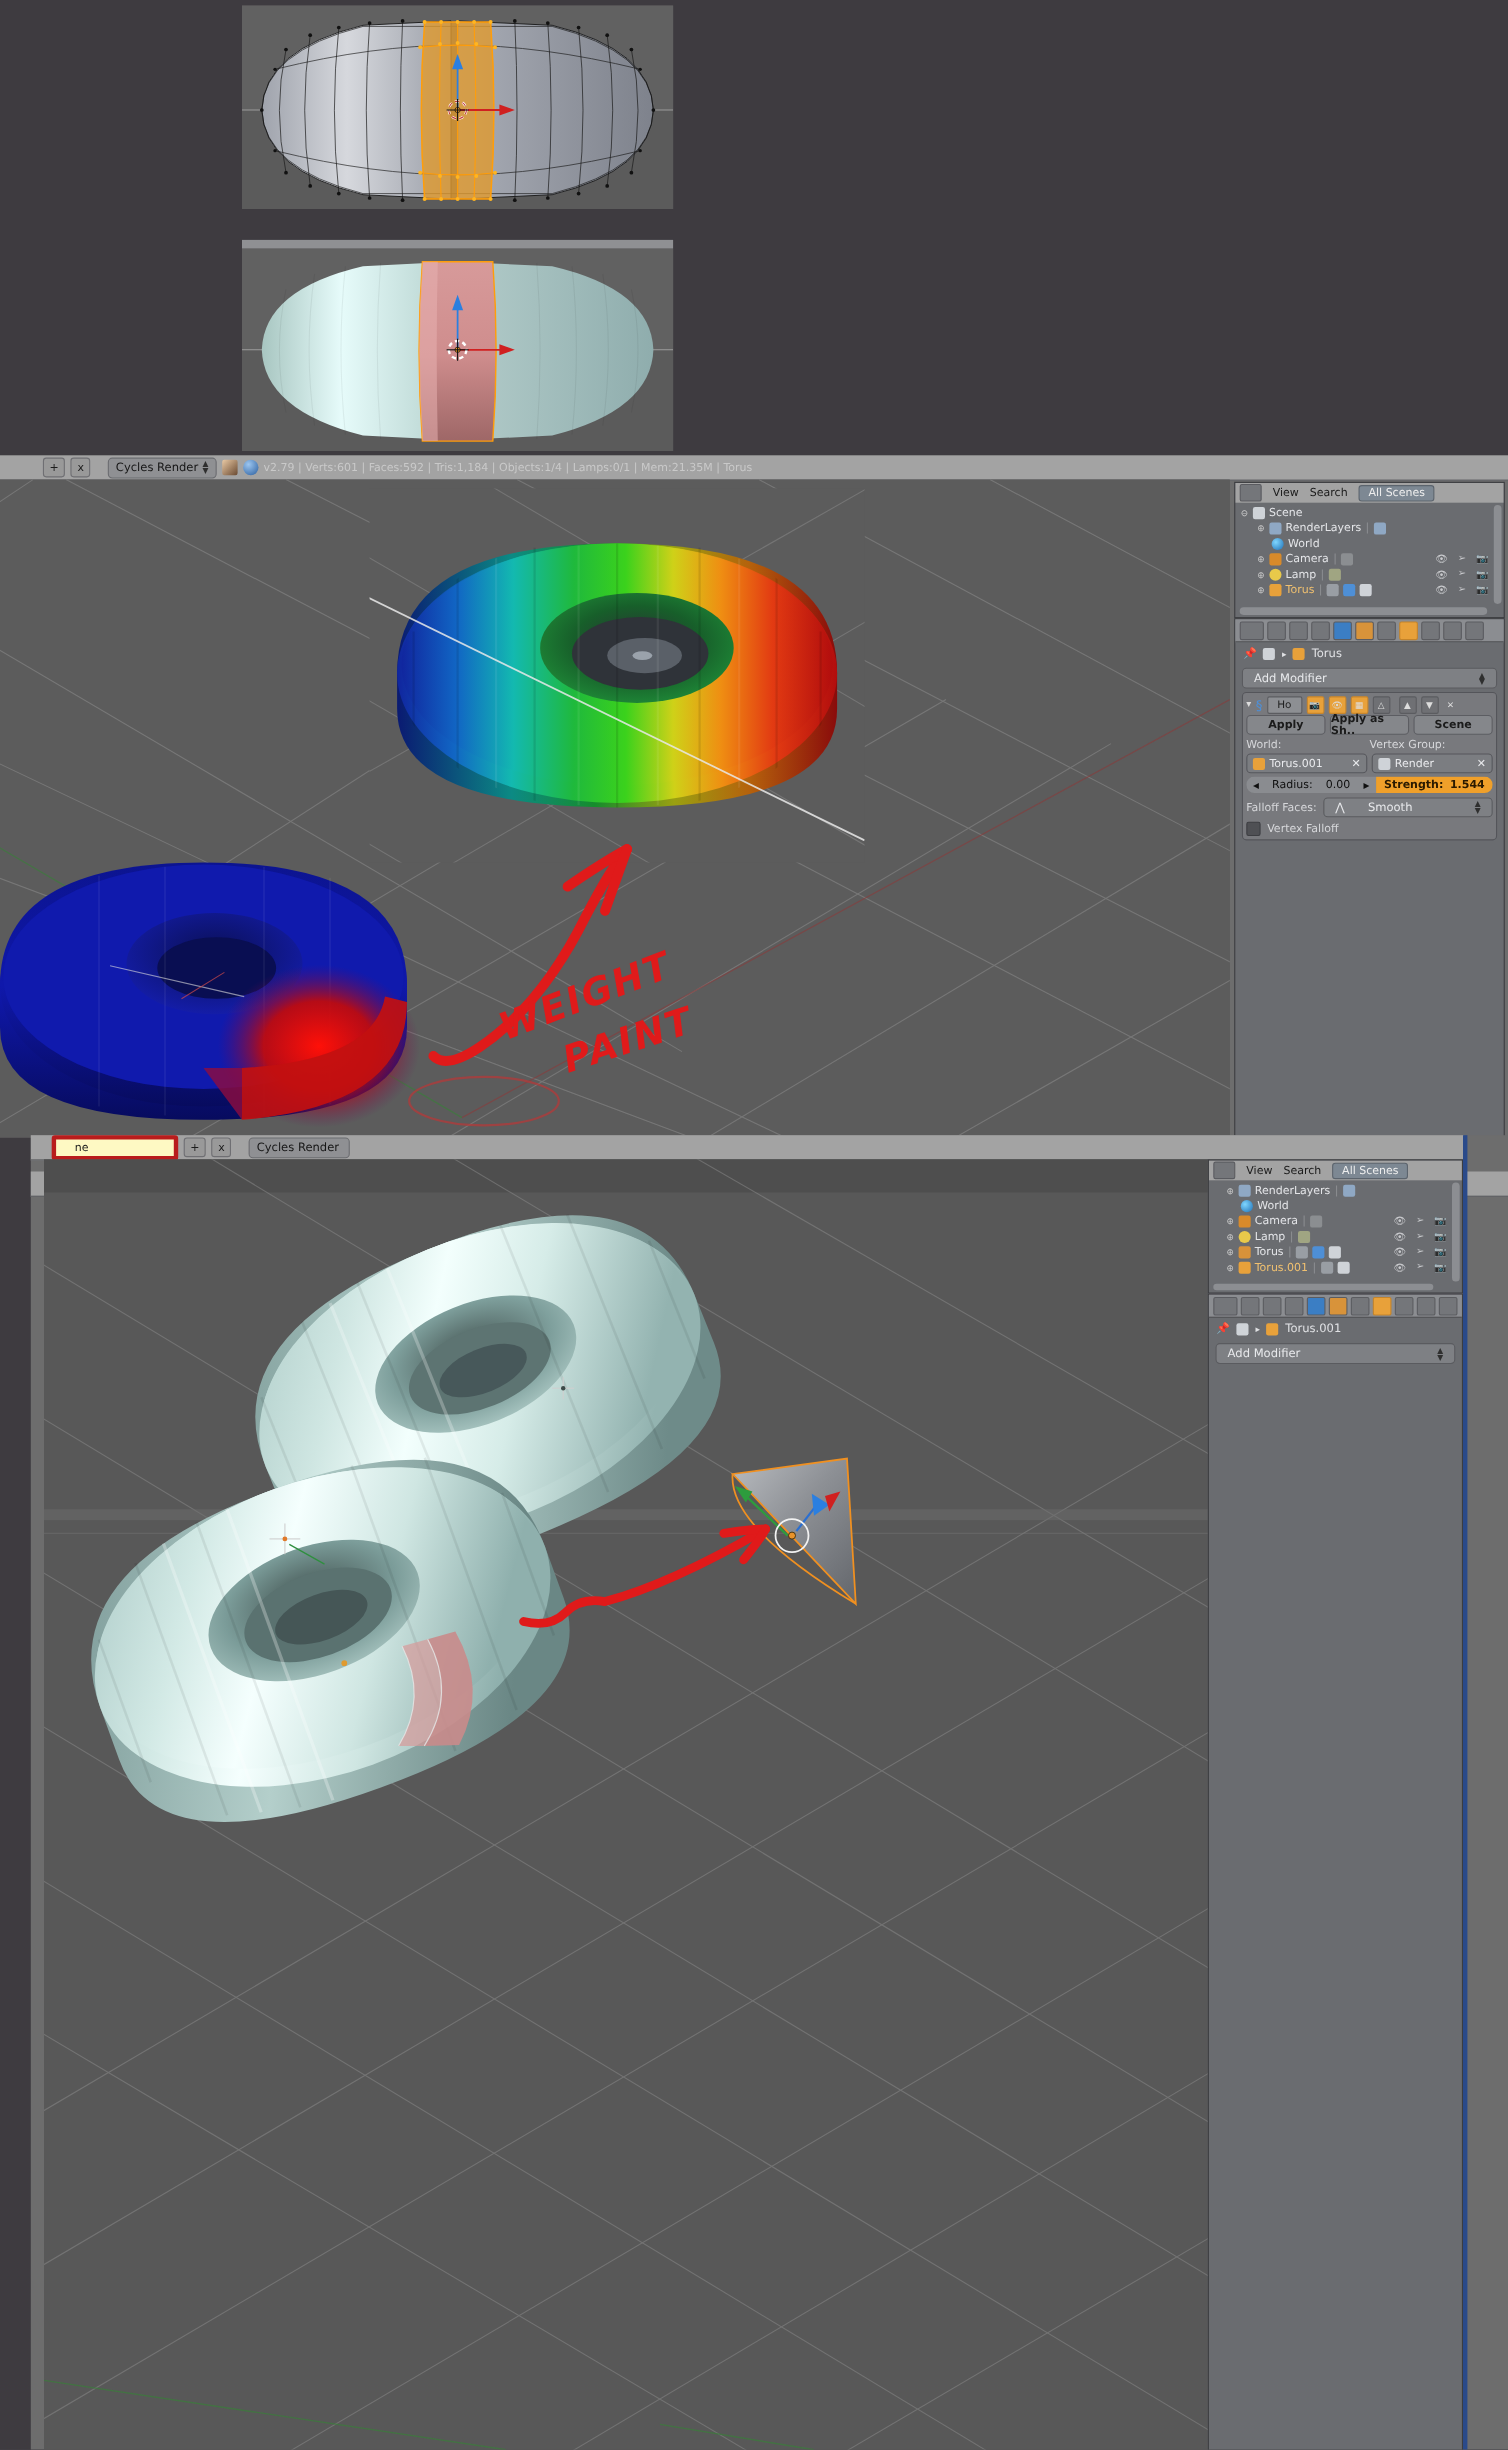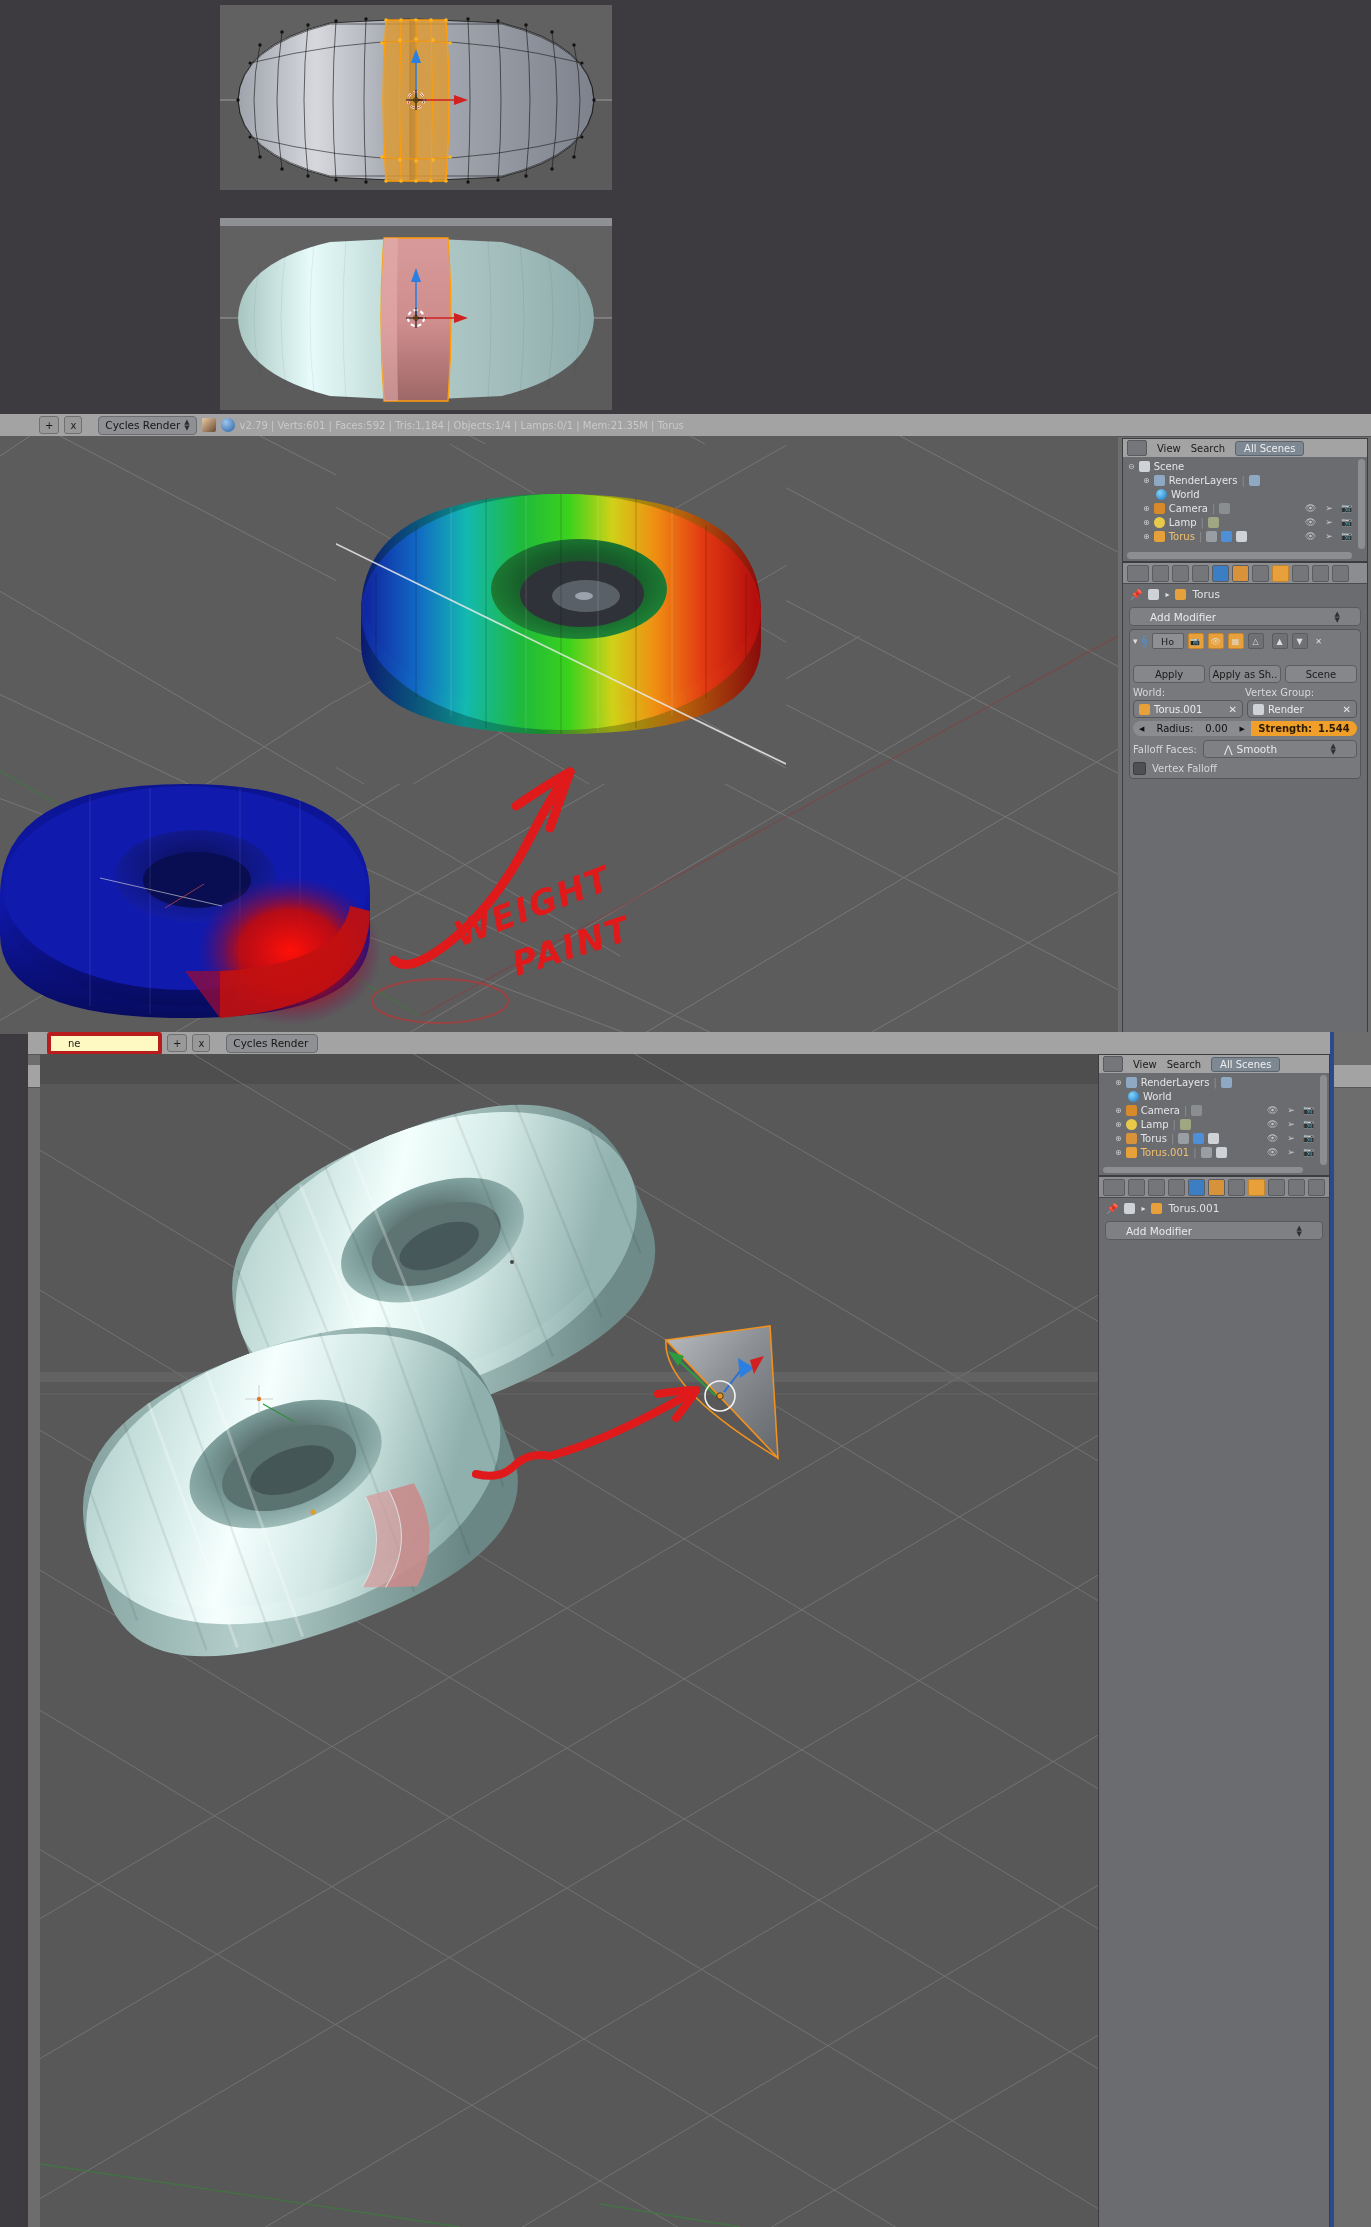--- a/index.html
+++ b/index.html
@@ -35,28 +35,28 @@
   .ic{width:11px;height:11px;display:inline-block;flex:0 0 auto;}
   .ol-eyes{margin-left:auto;display:flex;gap:9px;padding-right:14px;opacity:.85;}
 
   
   .props{background:#6a6c70;border:1px solid #3c3d40;}
   .prop-tabs{height:20px;background:#8b8d91;display:flex;align-items:center;gap:3px;padding:0 4px;border-bottom:1px solid #4a4b4e;}
   .ptab{width:15px;height:15px;border-radius:2px;background:#74767a;border:1px solid #5b5c60;}
   .ptab.on{background:#e8a13a;border-color:#c4842a;}
   .crumb{display:flex;align-items:center;gap:6px;height:20px;padding:0 7px;font-size:10.5px;color:#e0e1e4;}
   .wide-combo{margin:3px 6px;background:#7e8084;border:1px solid #5a5b5f;border-radius:4px;
-              height:17px;display:flex;align-items:center;padding:0 20px;color:#e8e9ec;font-size:10.5px;
-              justify-content:space-between;}
+              height:17px;display:flex;align-items:center;padding:0 10px;color:#e8e9ec;font-size:10.5px;
+              justify-content:space-between;gap:17px;}
   .mod-box{margin:2px 6px;background:#78797d;border:1px solid #54555a;border-radius:4px;padding:3px;}
   .mod-hdr{display:flex;align-items:center;gap:4px;height:16px;}
   .mini{width:14px;height:14px;border:1px solid #5b5c60;border-radius:2px;background:#6f7074;
         display:flex;align-items:center;justify-content:center;font-size:8px;color:#ddd;}
   .mini.on{background:#e8a13a;border-color:#c8862c;}
-  .btnrow{display:flex;gap:4px;margin-top:16px;}
+  .btnrow{display:flex;gap:4px;margin-top:1px;font-weight:bold;}
   .gbtn{flex:1;background:#85878b;border:1px solid #5c5d62;border-radius:4px;height:16px;
         display:flex;align-items:center;justify-content:center;font-size:10px;color:#1b1b1b;}
   .lblrow{display:flex;margin-top:4px;font-size:10px;color:#d6d7da;}
   .fieldrow{display:flex;gap:4px;margin-top:2px;}
   .field{flex:1;background:#7b7d81;border:1px solid #56575c;border-radius:4px;height:16px;
          display:flex;align-items:center;gap:4px;padding:0 5px;font-size:10px;color:#e9eaed;}
   .slider{display:flex;margin-top:3px;gap:0;border-radius:8px;overflow:hidden;}
   .sl-l{flex:1;background:#8a8c90;height:15px;display:flex;align-items:center;justify-content:space-between;
         padding:0 6px;font-size:10px;color:#101010;}
   .sl-r{flex:1;background:#f0a02a;height:15px;display:flex;align-items:center;justify-content:center;

